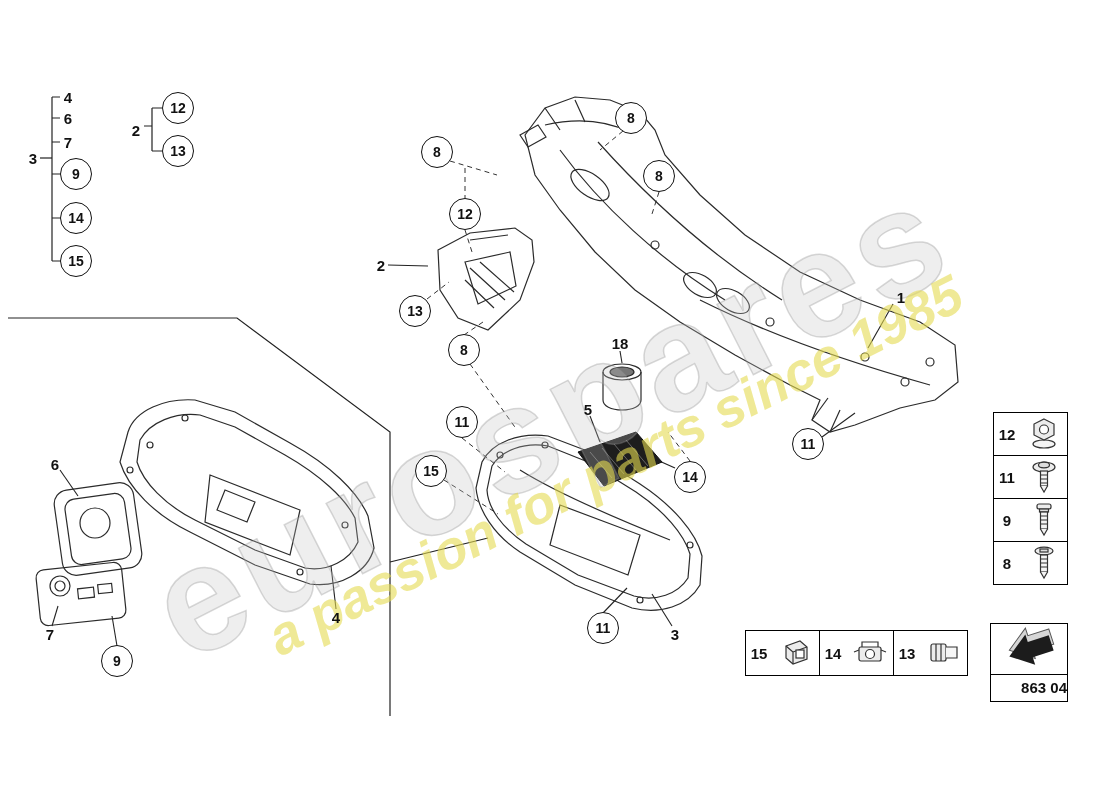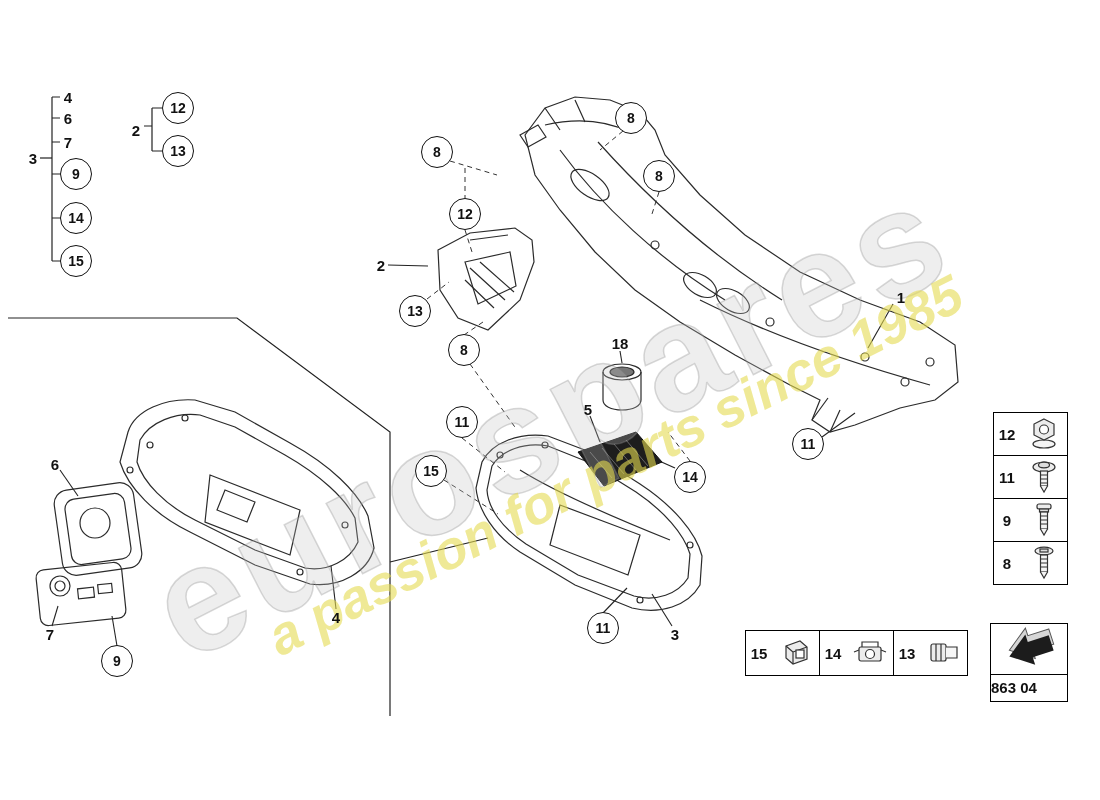--- a/index.html
+++ b/index.html
@@ -30,21 +30,21 @@
   .hw-row .ic{flex:1;display:flex;justify-content:center;align-items:center;}
   
   .fast-table{position:absolute;left:745px;top:630px;height:44px;display:flex;
               border:1.6px solid #000;background:#fff;z-index:4;}
   .fast-cell{width:73px;display:flex;align-items:center;border-left:1.6px solid #000;cursor:pointer;}
   .fast-cell:first-child{border-left:none;}
   .fast-cell .num{width:26px;text-align:center;font-weight:700;font-size:15px;}
   .fast-cell .ic{flex:1;display:flex;justify-content:center;align-items:center;}
   
   .code-box{position:absolute;left:990px;top:623px;width:76px;border:1.6px solid #000;
-            background:#fff;text-align:left;z-index:4;}
+            background:#fff;text-align:right;z-index:4;}
   .code-box .ic{height:50px;display:flex;align-items:center;justify-content:center;
                 border-bottom:1.6px solid #000;}
   .code-box .code{height:26px;line-height:26px;font-weight:700;font-size:15px;}
 </style>
 </head>
 <body>
 
 <div class="stage">
 
   <svg class="art" width="1100" height="800" viewBox="0 0 1100 800">

